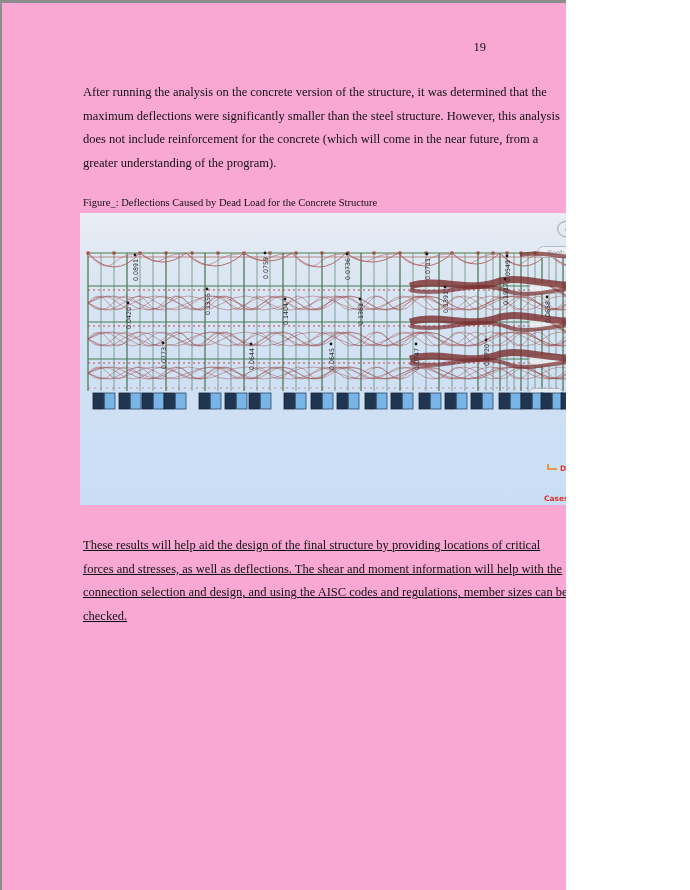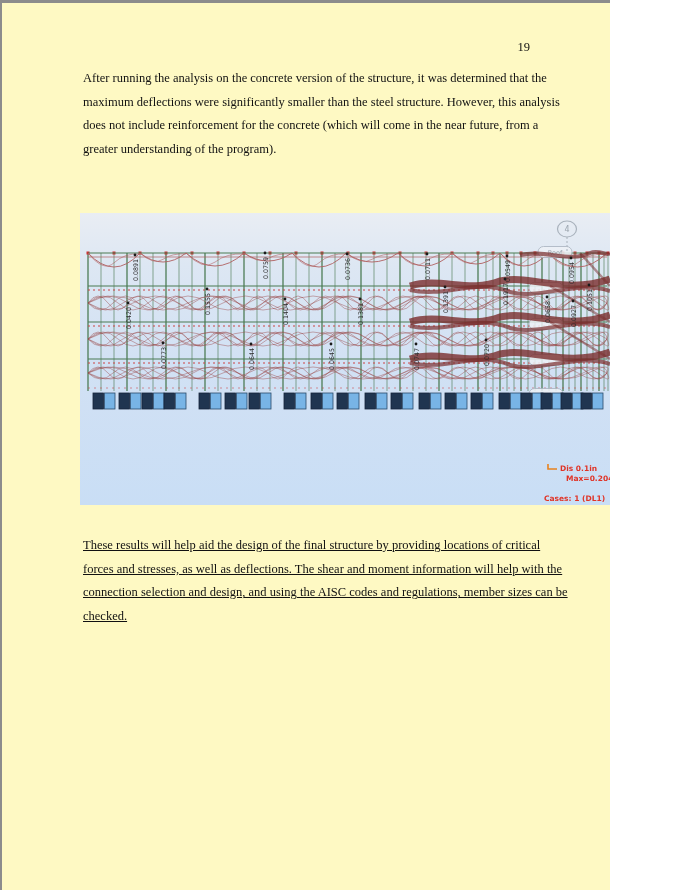--- a/index.html
+++ b/index.html
@@ -1,42 +1,43 @@
 <!DOCTYPE html>
 <html><head>
 <meta charset="utf-8">
 <style>
   html,body{margin:0;padding:0;background:#fff;}
-  .page{position:relative;width:610px;height:890px;background:#fef9c3;overflow:hidden;
+  .page{position:relative;width:566px;height:890px;background:#f9a8d4;overflow:hidden;
         font-family:"Liberation Serif", serif;color:#111;}
   .border-top{position:absolute;left:0;top:0;width:690px;height:3px;background:#8c8c8c;}
   .border-left{position:absolute;left:0;top:0;width:2px;height:890px;background:#8c8c8c;}
   .page-number{position:absolute;top:40px;right:80px;font-size:12.5px;}
   .para{position:absolute;left:83px;width:560px;font-size:12.5px;line-height:23.7px;
         white-space:pre-line;margin:0;}
-  .para1{top:67px;}
+  .para1{top:81px;}
   .para2{top:534px;text-decoration:underline;}
   .caption{position:absolute;left:83px;top:197px;font-size:10.5px;}
   .figure{position:absolute;left:80px;top:213px;width:530px;height:292px;}
   .figure svg{display:block;}
 </style>
 </head>
 <body>
 
 <div class="page">
   <div class="border-top"></div>
   <div class="border-left"></div>
 
   <div class="page-number">19</div>
 
   <p class="para para1">After running the analysis on the concrete version of the structure, it was determined that the
 maximum deflections were significantly smaller than the steel structure.  However, this analysis
 does not include reinforcement for the concrete (which will come in the near future, from a
 greater understanding of the program).</p>
 
+  <div class="caption">Figure_: Deflections Caused by Dead Load for the Concrete Structure</div>
 
   <div class="figure">
     <svg id="fig-svg" width="530" height="292" viewBox="0 0 530 292">
       <defs>
         <linearGradient id="figbg" x1="0" y1="0" x2="0" y2="1">
           <stop offset="0%" stop-color="#e9edf3"></stop>
           <stop offset="18%" stop-color="#dde7f3"></stop>
           <stop offset="50%" stop-color="#d2e1f4"></stop>
           <stop offset="100%" stop-color="#c9def5"></stop>
         </linearGradient>

